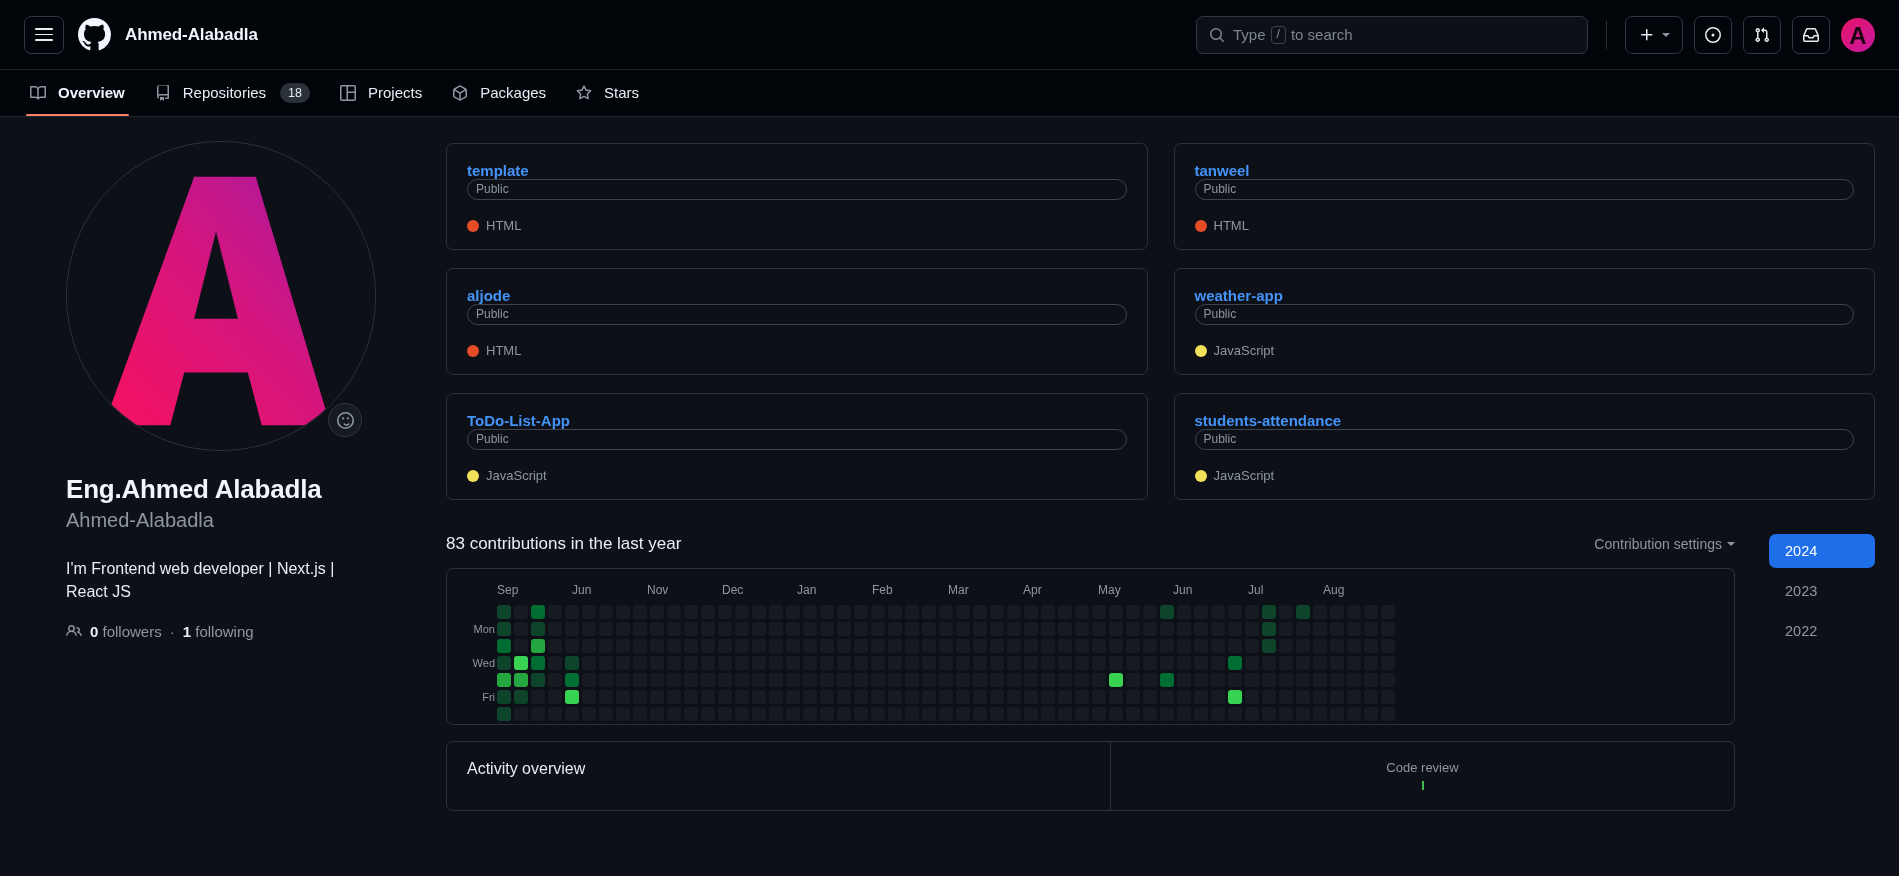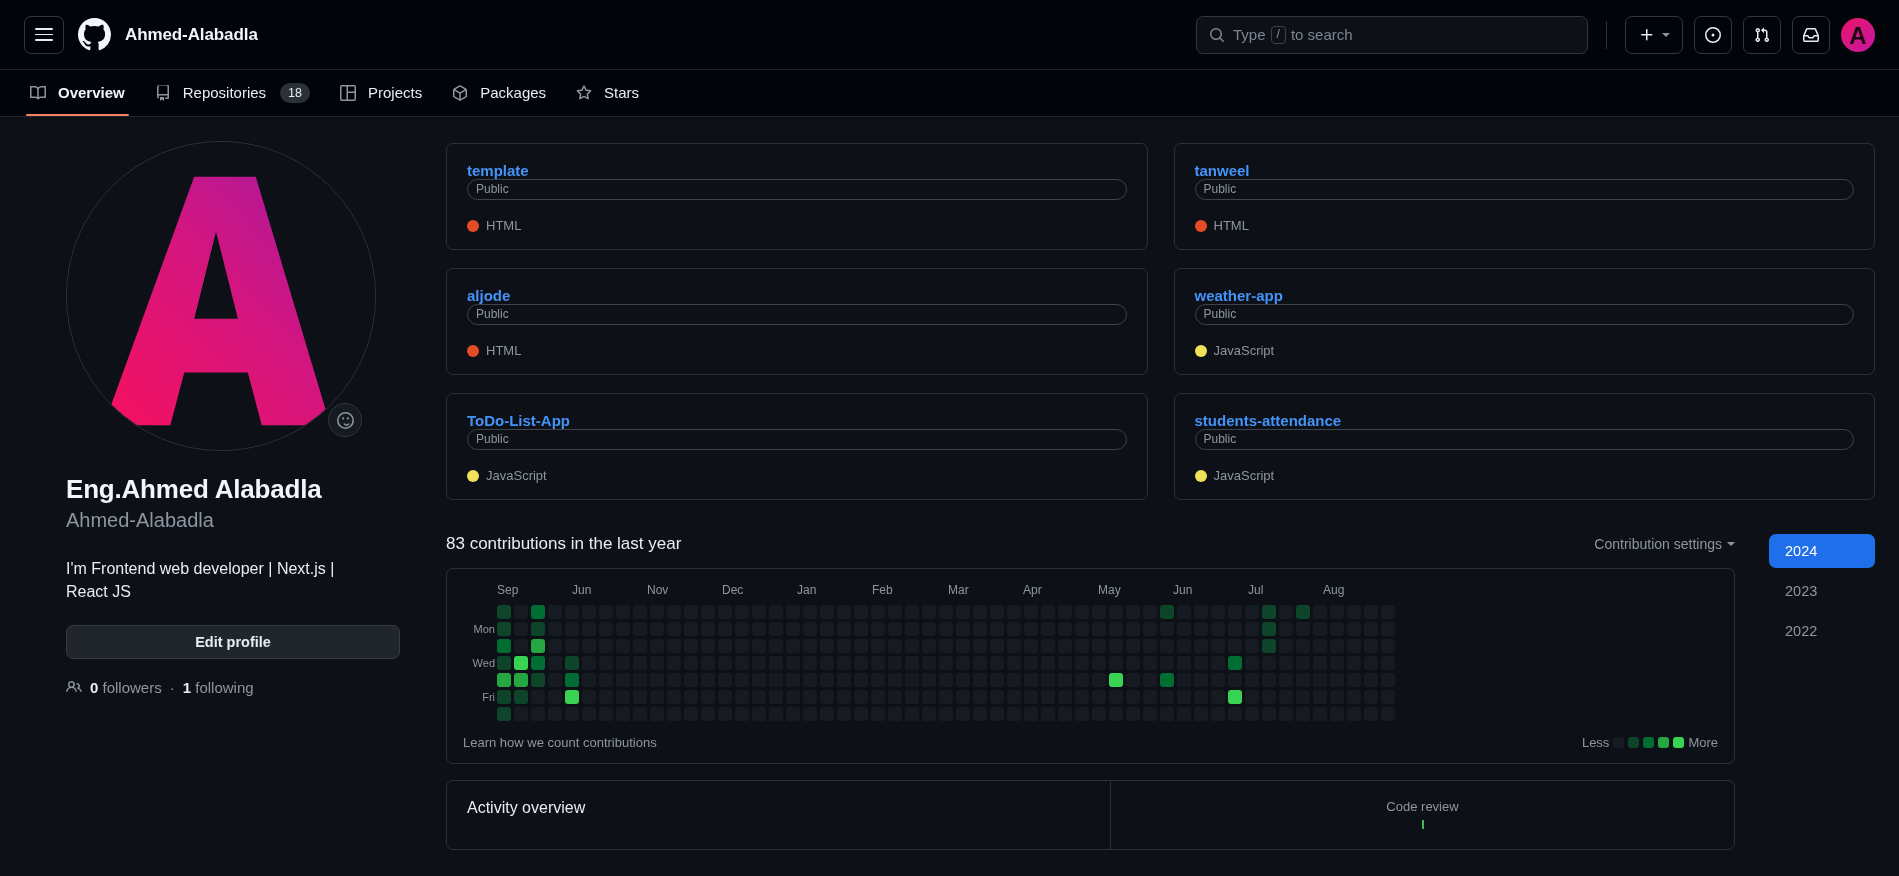--- a/index.html
+++ b/index.html
@@ -455,21 +455,20 @@
         <svg width="17" height="17" viewBox="0 0 16 16" fill="#8d96a0">
             <path d="M8 0a8 8 0 1 1 0 16A8 8 0 0 1 8 0ZM1.5 8a6.5 6.5 0 1 0 13 0 6.5 6.5 0 0 0-13 0Zm4.879 2.773a.75.75 0 0 1 1.06 0 2.25 2.25 0 0 0 3.182 0 .75.75 0 1 1 1.06 1.06 3.75 3.75 0 0 1-5.303 0 .75.75 0 0 1 0-1.06ZM5.75 7a1 1 0 1 1 0-2 1 1 0 0 1 0 2Zm4.5 0a1 1 0 1 1 0-2 1 1 0 0 1 0 2Z"></path>
           </svg>
       </div>
     </div>
 
     <div class="fullname">Eng.Ahmed Alabadla</div>
     <div class="username">Ahmed-Alabadla</div>
     <div class="bio">I'm Frontend web developer | Next.js | React JS</div>
 
-    <button class="edit-profile">Edit profile</button>
 
     <div class="followers">
       <span>
         <svg width="16" height="16" viewBox="0 0 16 16" fill="#8d96a0">
             <path d="M2 5.5a3.5 3.5 0 1 1 5.898 2.549 5.508 5.508 0 0 1 3.034 4.084.75.75 0 1 1-1.482.235 4 4 0 0 0-7.9 0 .75.75 0 0 1-1.482-.236A5.507 5.507 0 0 1 3.102 8.05 3.493 3.493 0 0 1 2 5.5ZM11 4a3.001 3.001 0 0 1 2.22 5.018 5.01 5.01 0 0 1 2.56 3.012.749.749 0 0 1-.885.954.752.752 0 0 1-.549-.514 3.507 3.507 0 0 0-2.522-2.372.75.75 0 0 1-.574-.73v-.352a.75.75 0 0 1 .416-.672A1.5 1.5 0 0 0 11 5.5.75.75 0 0 1 11 4Zm-5.5-.5a2 2 0 1 0-.001 3.999A2 2 0 0 0 5.5 3.5Z"></path>
           </svg>
       </span>
       <a><b>0</b> <span>followers</span></a>
       <span>·</span>
       <a><b>1</b> <span>following</span></a>
@@ -1057,32 +1056,20 @@
                     <div class="cell" style="background: rgb(22, 27, 34);"></div>
                     <div class="cell" style="background: rgb(22, 27, 34);"></div>
                     <div class="cell" style="background: rgb(22, 27, 34);"></div>
                     <div class="cell" style="background: rgb(22, 27, 34);"></div>
                     <div class="cell" style="background: rgb(22, 27, 34);"></div>
                   </div>
                 </div>
             </div>
           </div>
 
-          <div class="cal-footer">
-            <a>Learn how we count contributions</a>
-            <div class="legend">
-              <span>Less</span>
-              <span class="cell" style="background:#161b22"></span>
-              <span class="cell" style="background:#0e4429"></span>
-              <span class="cell" style="background:#006d32"></span>
-              <span class="cell" style="background:#26a641"></span>
-              <span class="cell" style="background:#39d353"></span>
-              <span>More</span>
-            </div>
-          </div>
         </div>
 
         <div class="activity-box">
           <div class="activity-left">
             <div class="activity-title">Activity overview</div>
           </div>
           <div class="activity-right">
             <div class="code-review-lbl">Code review</div>
             <div class="spark"></div>
           </div>

